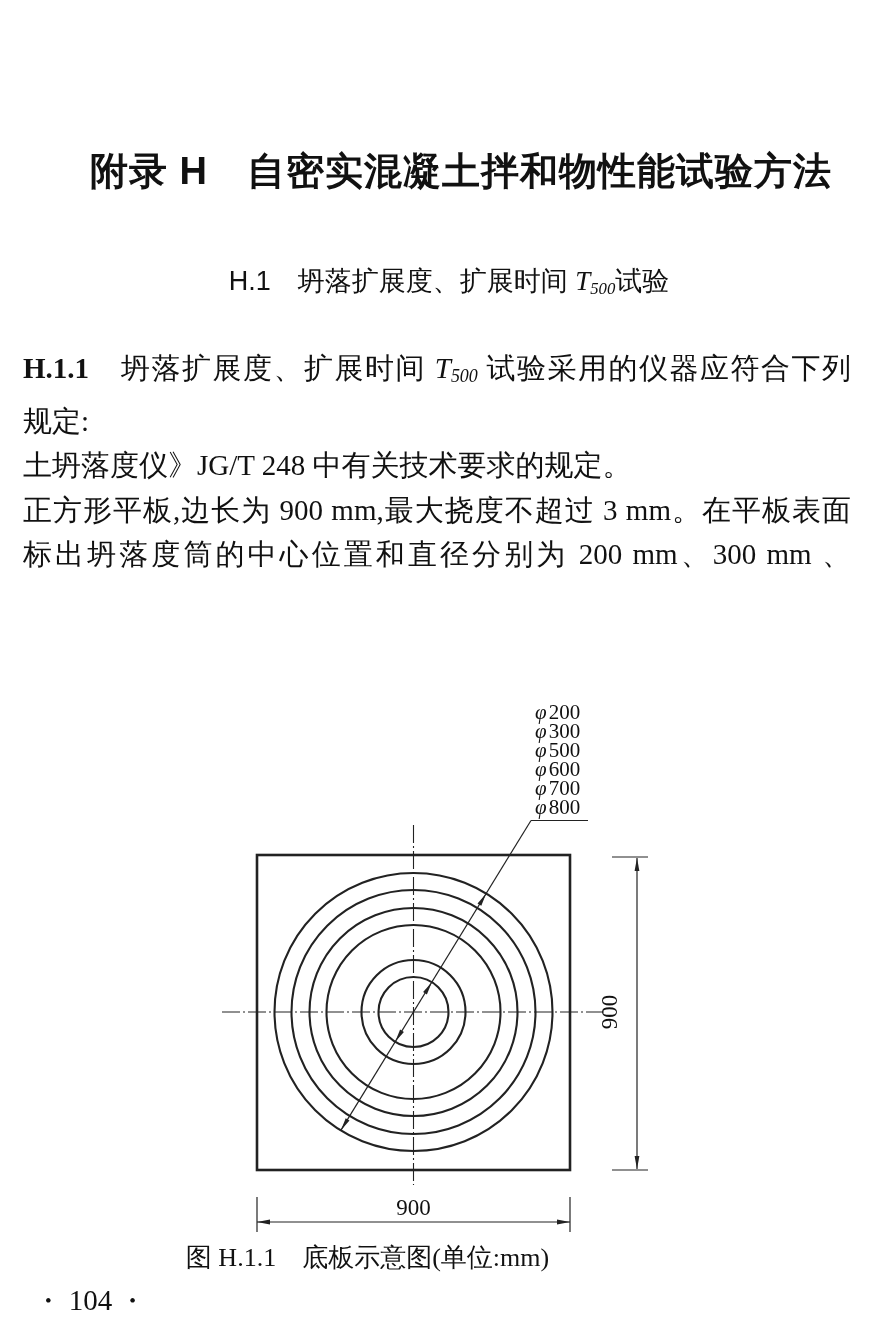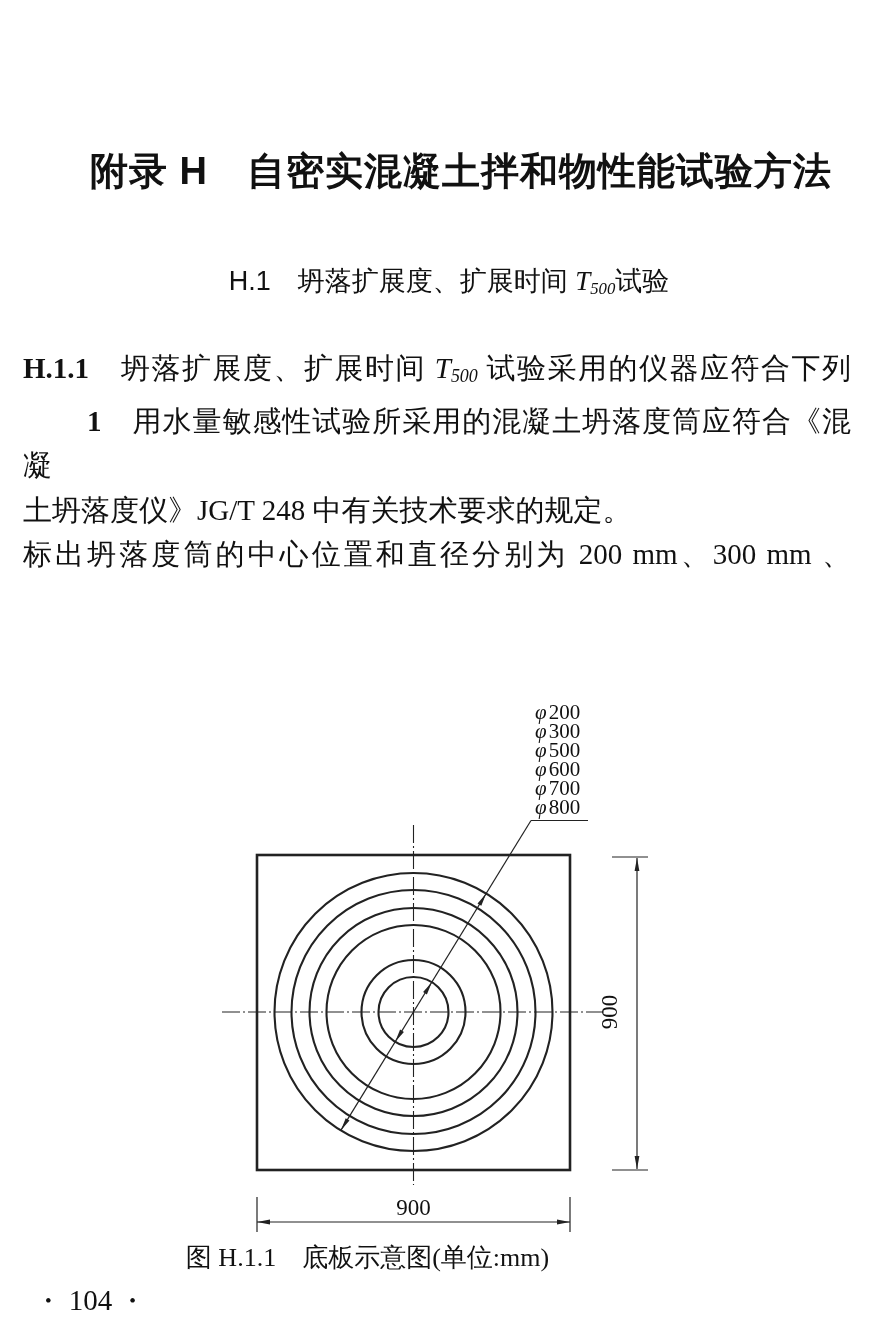--- a/index.html
+++ b/index.html
@@ -47,22 +47,23 @@
 <body>
 
 <div class="page">
 
   <div class="doc-title">附录 H　自密实混凝土拌和物性能试验方法</div>
 
   <div class="section-title"><span>H.1　坍落扩展度、扩展时间 </span><span class="tvar">T</span><span class="sub tvar">500</span><span>试验</span></div>
 
   <div class="body-text">
     <div class="line just"><span class="b">H.1.1</span><span>　坍落扩展度、扩展时间 </span><span class="tvar">T</span><span class="sub tvar">500</span><span> 试验采用的仪器应符合下列</span></div>
-    <div class="line just indent"><span class="b">1</span><span>　用水量敏感性试验所采用的混凝土坍落度筒应符合《混凝</span></div>
+    <div class="line">规定:</div>
     <div class="line">土坍落度仪》JG/T 248 中有关技术要求的规定。</div>
+    <div class="line just">正方形平板,边长为 900 mm,最大挠度不超过 3 mm。在平板表面</div>
     <div class="line just">标出坍落度筒的中心位置和直径分别为 200 mm、300 mm 、</div>
   </div>
 
   <svg class="fig-svg" width="470" height="560" viewBox="0 0 470 560">
 
     <text x="335" y="29" font-size="21"><tspan class="phi">φ</tspan><tspan dx="2">200</tspan></text>
     <text x="335" y="48" font-size="21"><tspan class="phi">φ</tspan><tspan dx="2">300</tspan></text>
     <text x="335" y="67" font-size="21"><tspan class="phi">φ</tspan><tspan dx="2">500</tspan></text>
     <text x="335" y="86" font-size="21"><tspan class="phi">φ</tspan><tspan dx="2">600</tspan></text>
     <text x="335" y="105" font-size="21"><tspan class="phi">φ</tspan><tspan dx="2">700</tspan></text>

